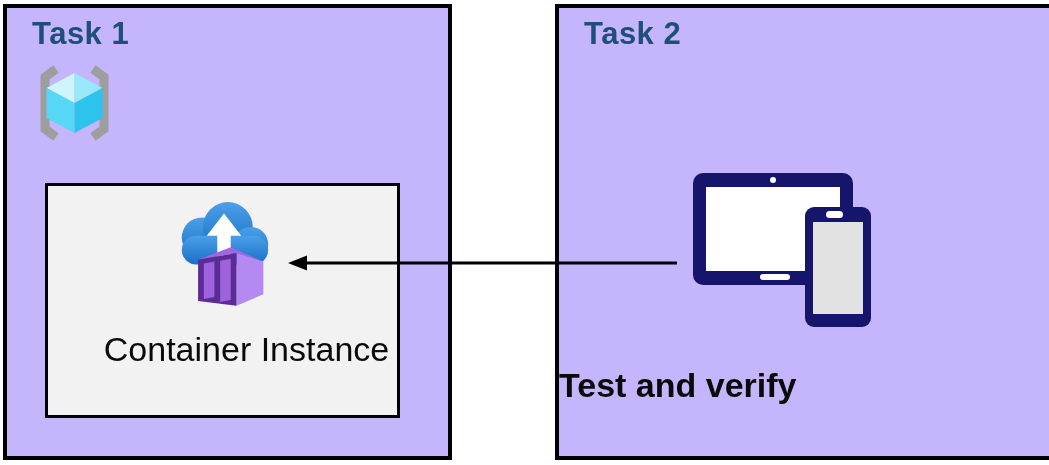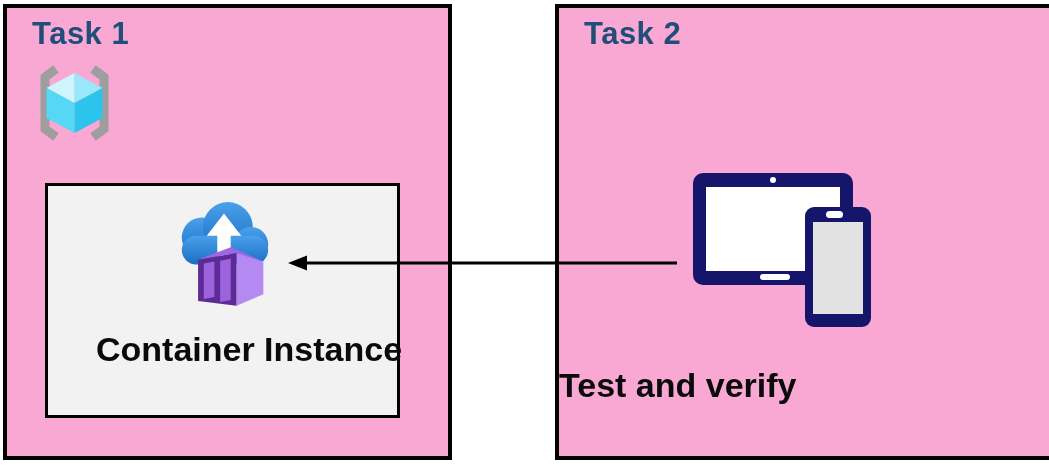--- a/index.html
+++ b/index.html
@@ -2,21 +2,21 @@
 <html style="--canvas_bg: #ffffff; --box_border: #000000; --inner_box_fill: #f2f2f2; --title_blue: #1f4e79; --device_navy: #15156b; --arrow_black: #000000; --rg_bracket_gray: #9e9e9e; --rg_cube_cyan: #2cc4ec; --aci_cloud_blue: #2a7fd4; --aci_container_purple: #5d2b96;"><head>
 <meta charset="utf-8">
 <style>
   html,body{margin:0;padding:0;background:#fff;}
   .canvas{
     position:relative;width:1049px;height:465px;overflow:hidden;
     background:var(--canvas_bg,#fff);
     font-family:"Liberation Sans", sans-serif;
   }
   .task-box{
-    position:absolute;box-sizing:border-box;background:#f9a8d4;
+    position:absolute;box-sizing:border-box;background:#c4b5fd;
     border:4px solid var(--box_border,#000);z-index:1;
   }
   .task1{left:3px;top:4px;width:449px;height:456px;}
   .task2{left:555px;top:4px;width:569px;height:456px;}
   .task-title{
     position:absolute;left:25px;top:8px;
     font-size:31px;font-weight:bold;color:var(--title_blue,#1f4e79);
     letter-spacing:0.5px;white-space:nowrap;
   }
   .rg-icon{position:absolute;left:25px;top:55px;}
@@ -25,21 +25,21 @@
     font-size:35px;font-weight:bold;color:#0d0d0d;white-space:nowrap;
   }
   .inner-box{
     position:absolute;left:38px;top:175px;width:355px;height:235px;
     box-sizing:border-box;background:var(--inner_box_fill,#f2f2f2);
     border:3px solid var(--box_border,#000);
   }
   .aci-icon{position:absolute;left:128px;top:11px;}
   .inner-label{
     position:absolute;left:0;right:0;top:144px;text-align:center;
-    font-size:34px;font-weight:bold;color:#0a0a0a;white-space:nowrap;padding-left:48px;
+    font-size:34px;font-weight:normal;color:#0a0a0a;white-space:nowrap;padding-left:48px;
   }
   .devices-icon{position:absolute;left:117px;top:154px;}
   .task2-label{
     position:absolute;left:0;right:0;top:358px;text-align:left;
     font-size:34px;font-weight:bold;color:#0a0a0a;white-space:nowrap;
   }
   .arrow-overlay{
     position:absolute;left:0;top:0;z-index:10;pointer-events:none;
   }
 </style>

